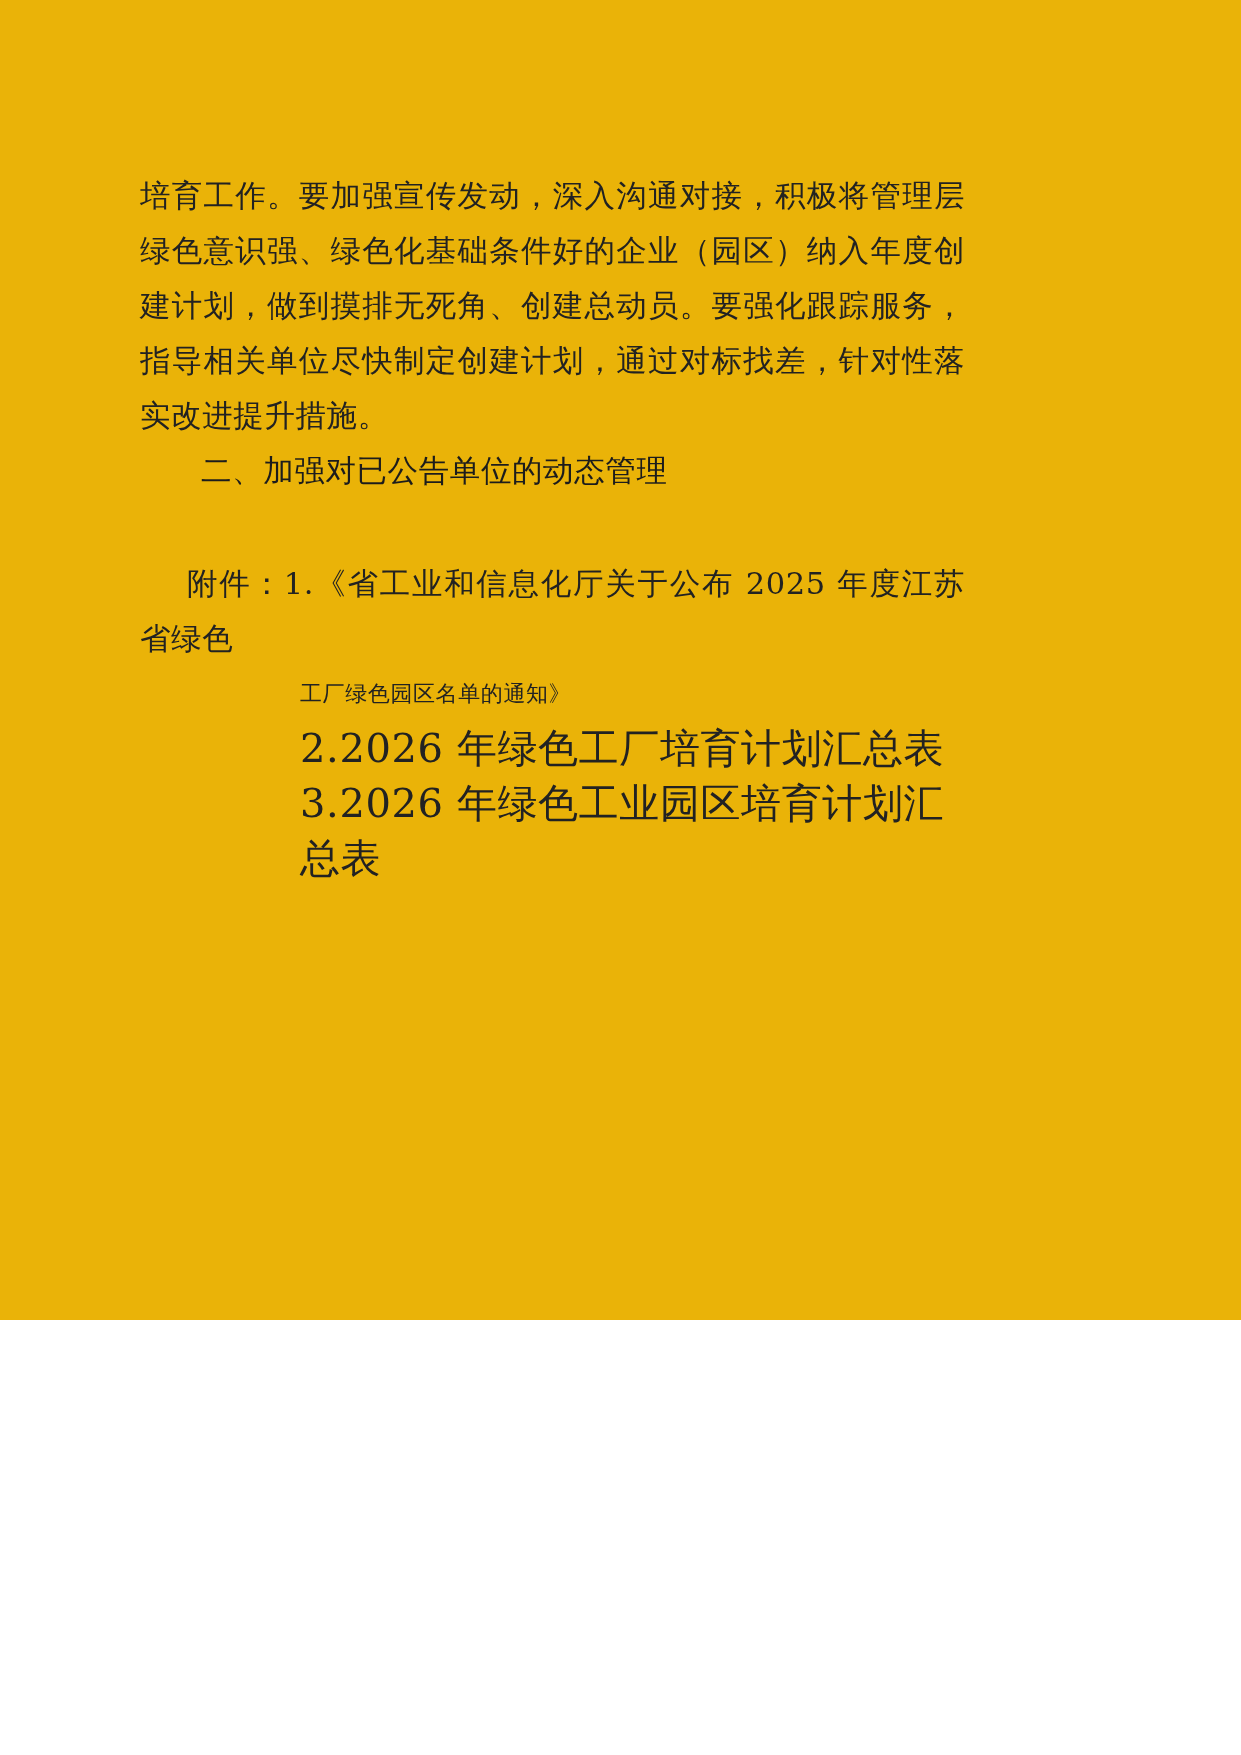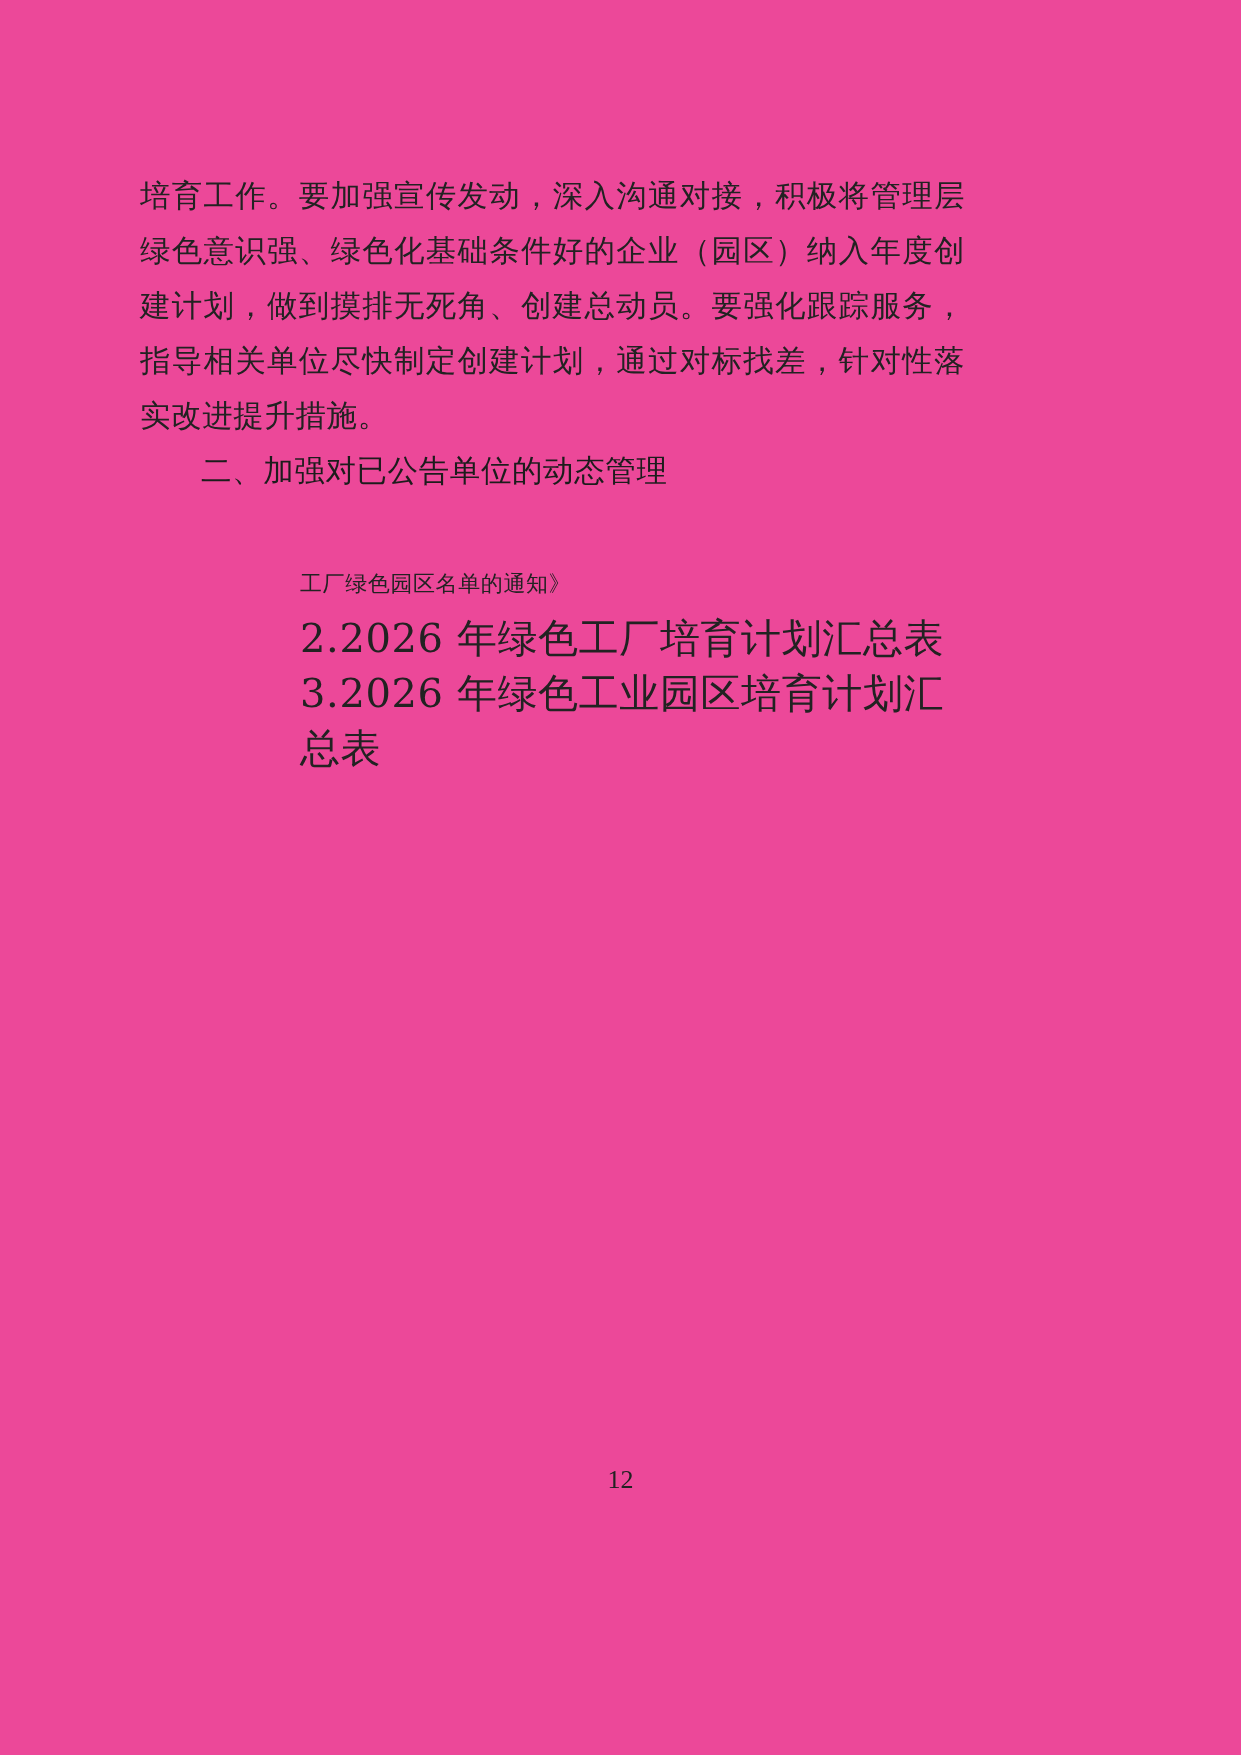--- a/index.html
+++ b/index.html
@@ -7,22 +7,22 @@
     padding: 0;
     background: #ffffff;
   }
   body {
     font-family: "DejaVu Serif", "Liberation Serif", serif;
     color: #1a1a1a;
   }
   .page {
     position: relative;
     width: 1241px;
-    height: 1755px;
-    background: #ec4899;
+    height: 1320px;
+    background: #eab308;
     box-sizing: border-box;
     overflow: hidden;
   }
   .content {
     position: absolute;
     left: 140px;
     top: 168px;
     width: 825px;
   }
   .para {
@@ -100,20 +100,21 @@
   <div class="content">
 
     <p class="para">培育工作。要加强宣传发动，深入沟通对接，积极将管理层绿色意识强、绿色化基础条件好的企业（园区）纳入年度创建计划，做到摸排无死角、创建总动员。要强化跟踪服务，指导相关单位尽快制定创建计划，通过对标找差，针对性落实改进提升措施。</p>
 
 
     <p class="heading">二、加强对已公告单位的动态管理</p>
 
 
     <div class="attachments">
 
+      <p class="att-first"><span>附件：</span><span>1.</span><span>《省工业和信息化厅关于公布 2025 年度江苏省绿色</span></p>
 
       <p class="att-cont">工厂绿色园区名单的通知》</p>
 
       <p class="att-line"><span>2.</span><span>2026 年绿色工厂培育计划汇总表</span></p>
 
       <p class="att-line"><span>3.</span><span>2026 年绿色工业园区培育计划汇总表</span></p>
 
     </div>
 
   </div>

